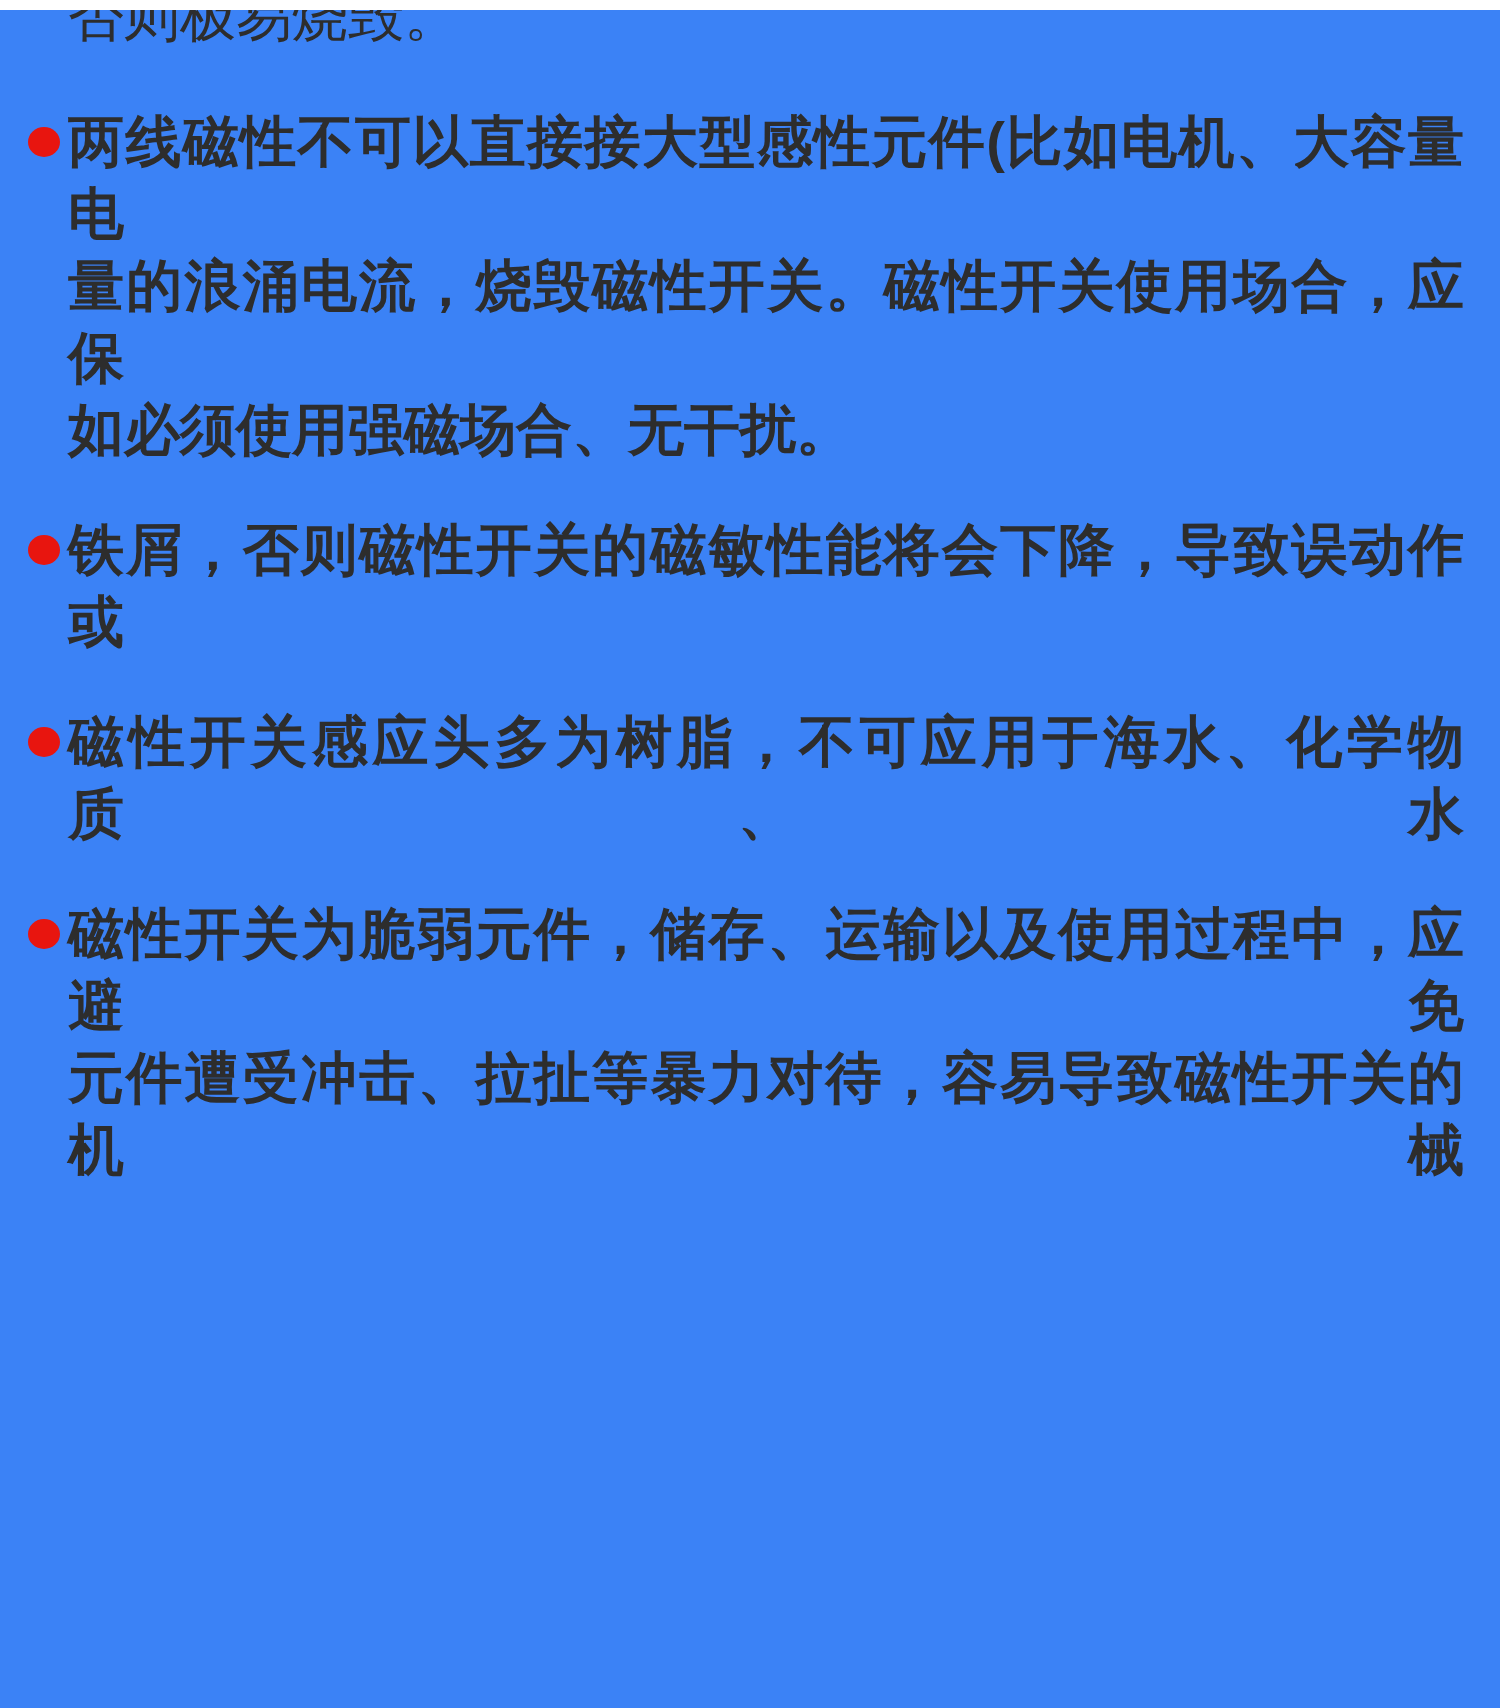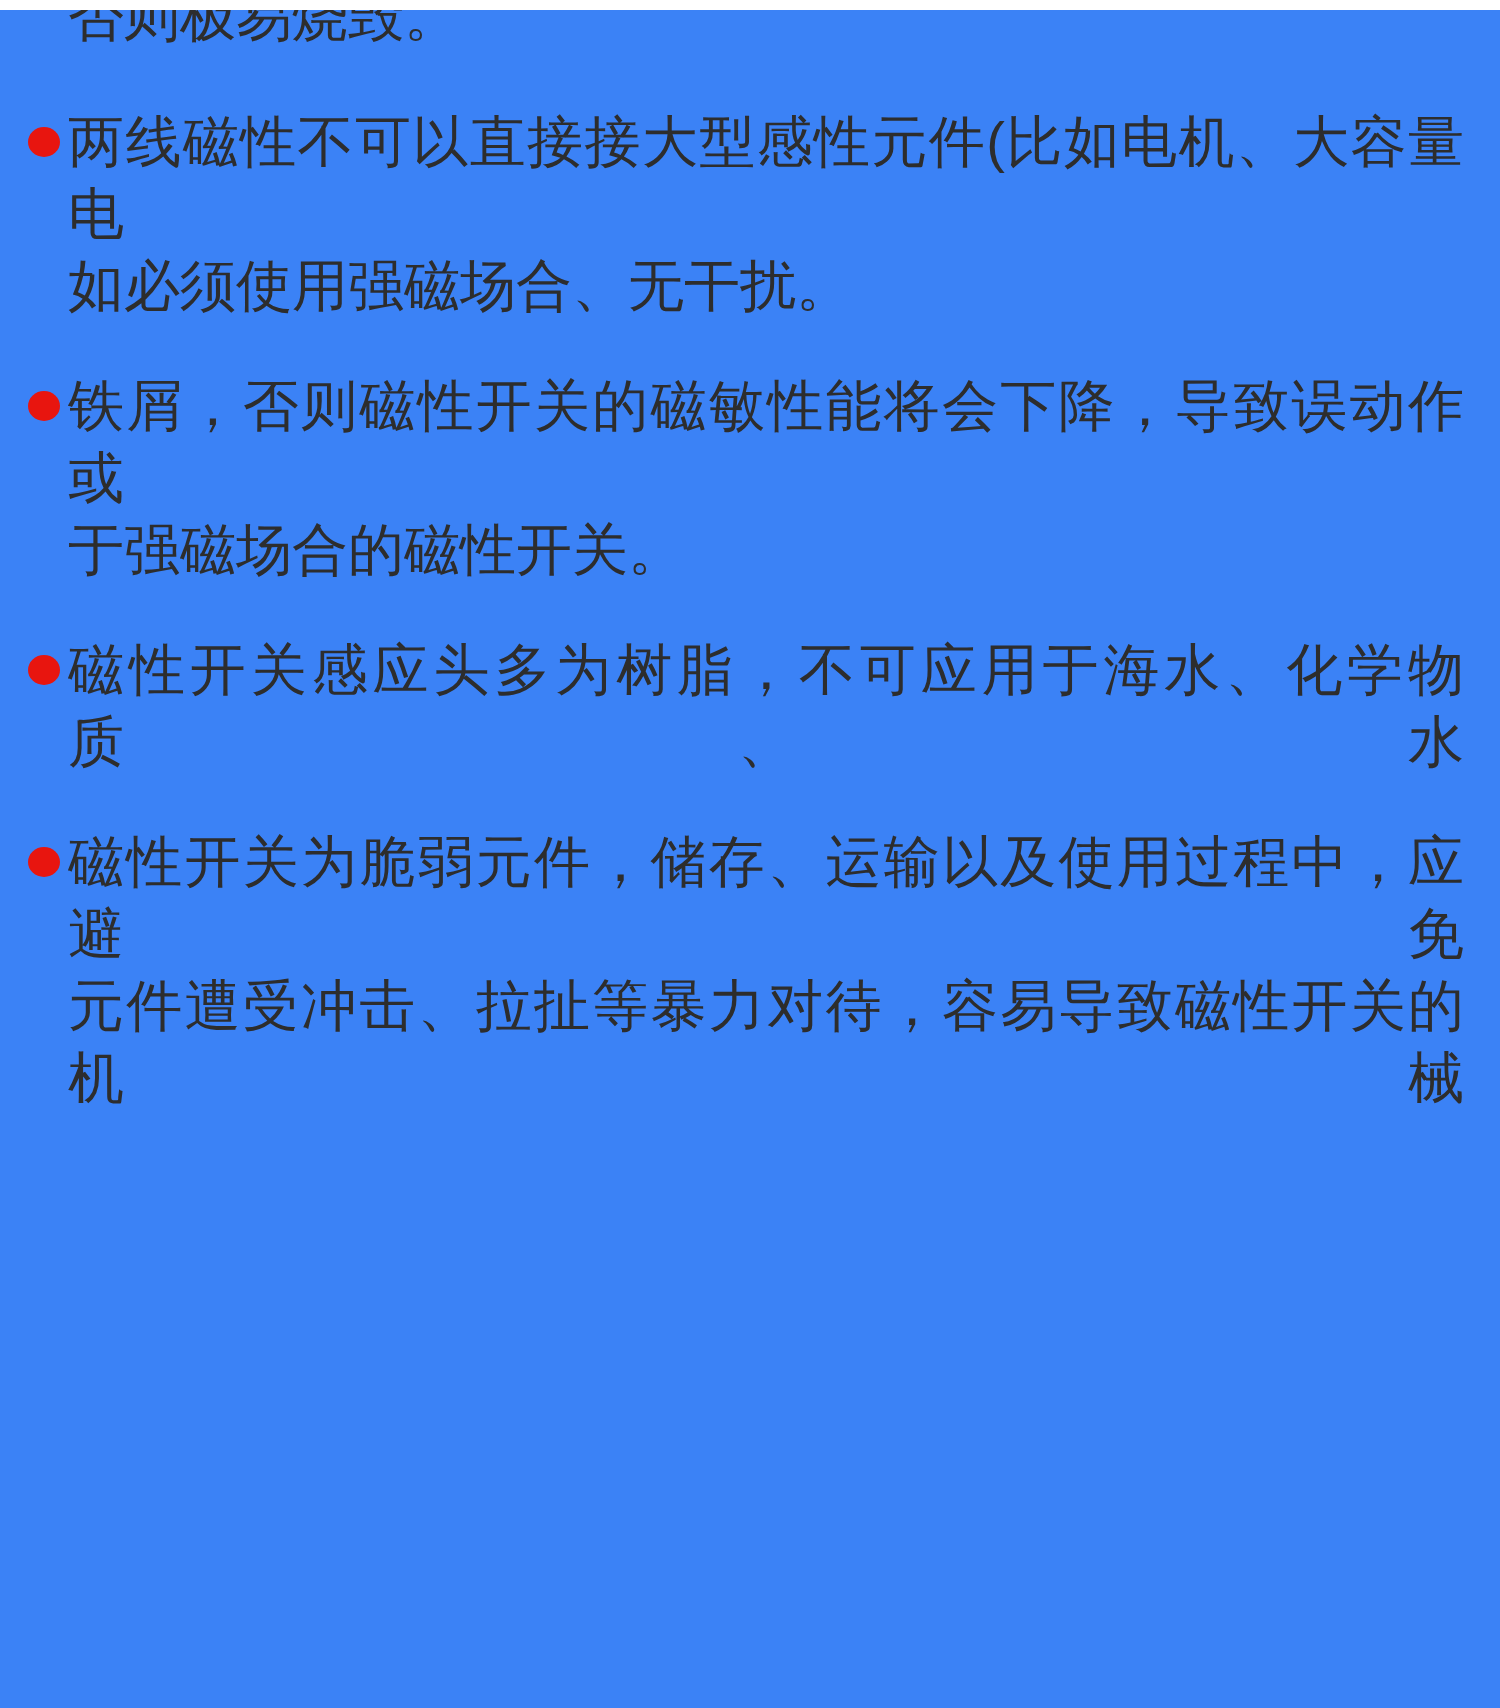--- a/index.html
+++ b/index.html
@@ -35,20 +35,21 @@
     position: absolute;
     left: -40px;
     top: 21px;
     width: 32px;
     height: 30px;
     border-radius: 50%;
     background: #e8150f;
   }
   .line {
     display: block;
+    font-weight: bold;
   }
   
   .jl {
     text-align: justify;
     text-align-last: justify;
   }
   
   .ll {
     text-align: left;
   }
@@ -57,27 +58,27 @@
 <body>
 
 <div class="page" style="background: #3b82f6; color: rgb(45, 45, 45); margin-top: 10px;">
   <div class="content">
 
     <div class="fragment-line ll">否则极易烧毁。</div>
 
     <div class="bullet-para first">
       <span class="bullet-dot" style="background: rgb(232, 21, 15);"></span>
       <div class="line jl">两线磁性不可以直接接大型感性元件(比如电机、大容量电</div>
+      <div class="line jl">量的浪涌电流，烧毁磁性开关。磁性开关使用场合，应保</div>
       <div class="line ll">如必须使用强磁场合、无干扰。</div>
     </div>
 
     <div class="bullet-para">
       <span class="bullet-dot" style="background: rgb(232, 21, 15);"></span>
       <div class="line jl">铁屑，否则磁性开关的磁敏性能将会下降，导致误动作或</div>
-      <div class="line ll">于强磁场合的磁性开关。</div>
     </div>
 
     <div class="bullet-para">
       <span class="bullet-dot" style="background: rgb(232, 21, 15);"></span>
       <div class="line jl">磁性开关感应头多为树脂，不可应用于海水、化学物质、水</div>
     </div>
 
     <div class="bullet-para">
       <span class="bullet-dot" style="background: rgb(232, 21, 15);"></span>
       <div class="line jl">磁性开关为脆弱元件，储存、运输以及使用过程中，应避免</div>

